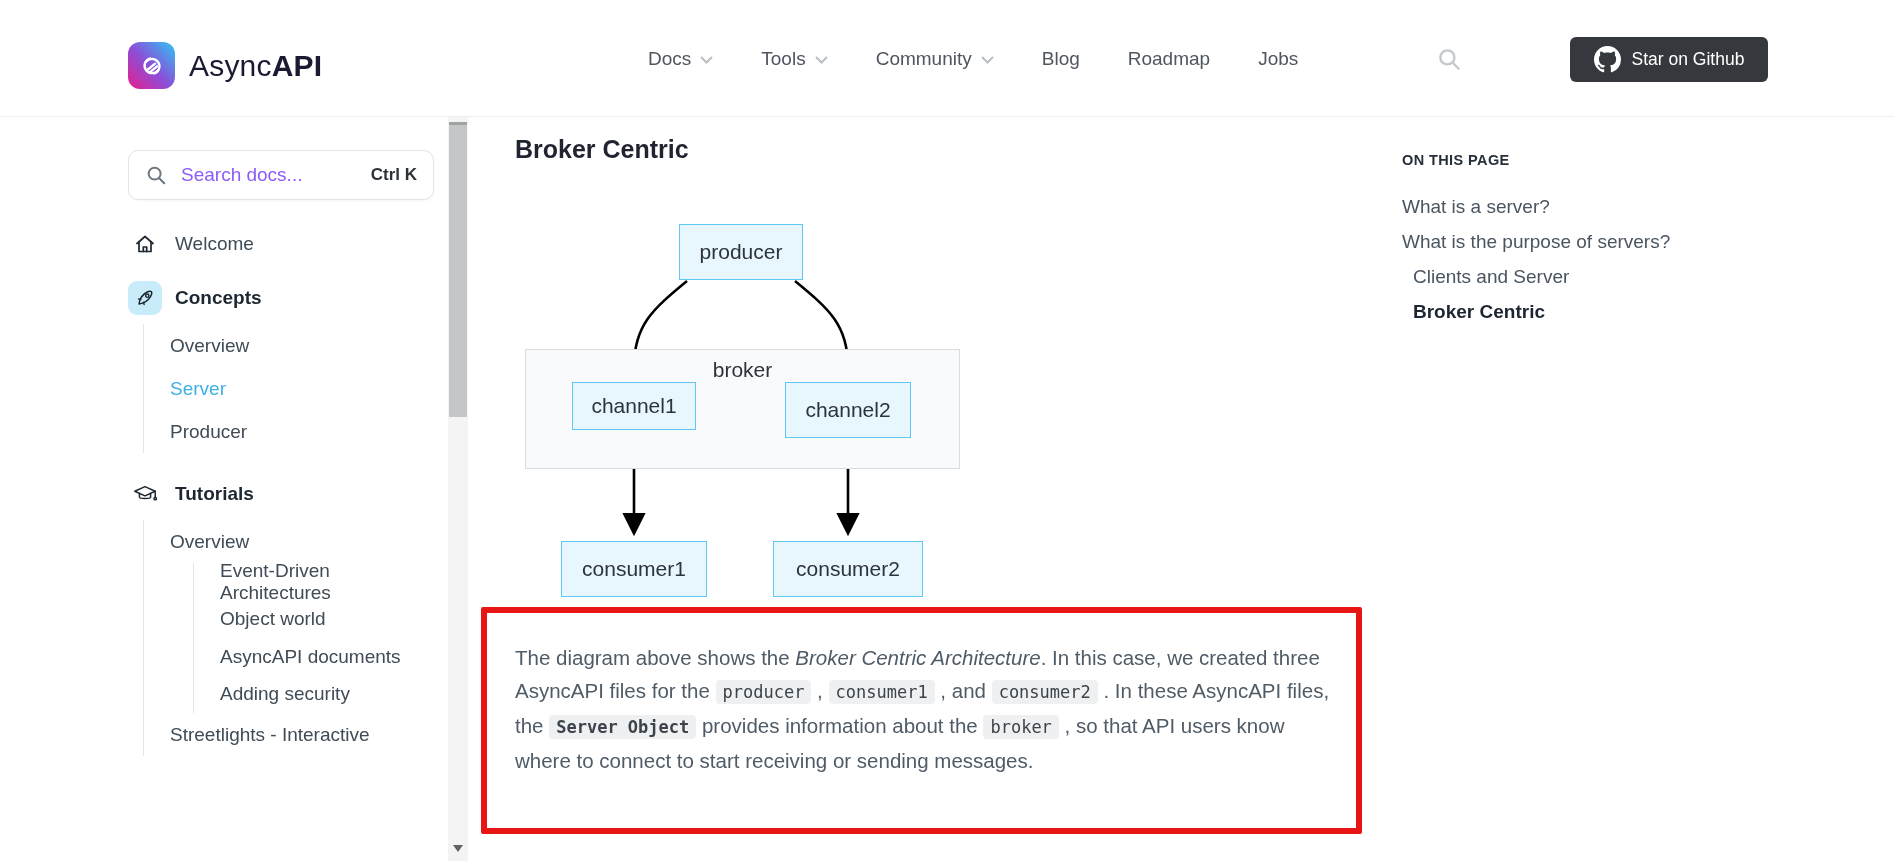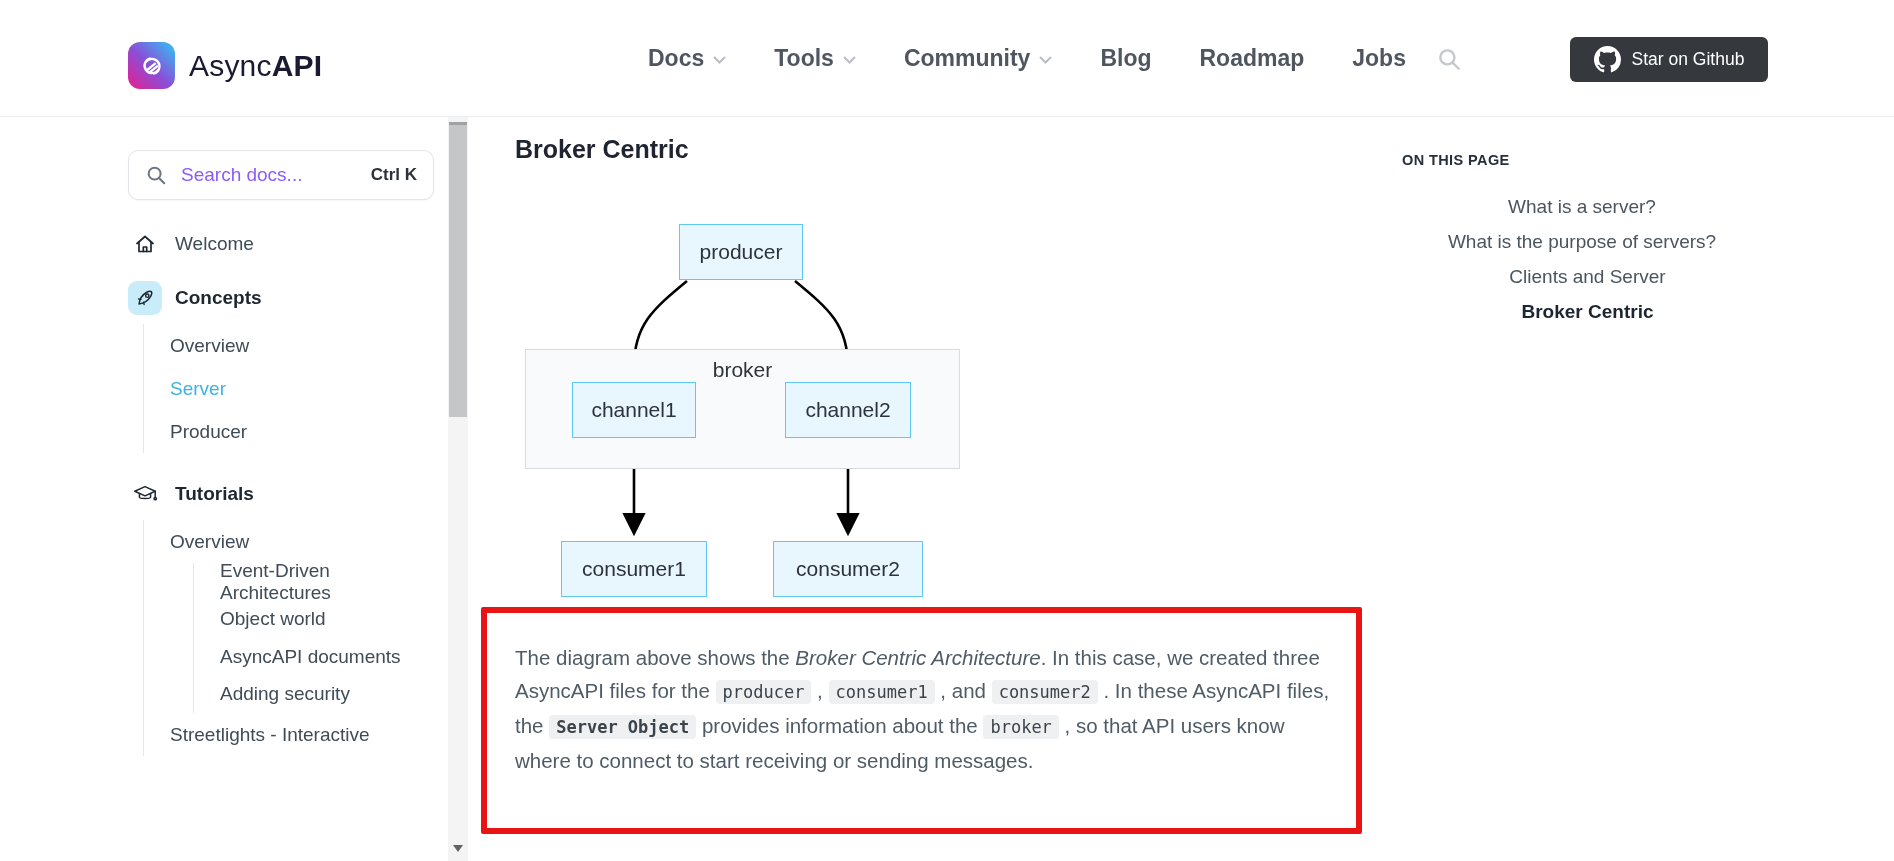--- a/index.html
+++ b/index.html
@@ -9,21 +9,21 @@
   
   #header { position:absolute; left:0; top:0; width:1894px; height:117px;
     background:#fff; border-bottom:1px solid #eceef0; z-index:5; }
   .brand { position:absolute; left:128px; top:42px; display:flex; align-items:center; gap:14px; cursor:pointer; }
   .brand-icon { width:47px; height:47px; border-radius:12px;
     background:linear-gradient(225deg,#2fc5f5 0%, #8a4fd8 52%, #e91e8c 100%);
     display:flex; align-items:center; justify-content:center; }
   .brand-text { font-size:30px; letter-spacing:.2px; color:#1a1a33; font-weight:400; }
   .brand-text b { font-weight:700; }
   #nav { position:absolute; left:648px; top:0; height:117px; display:flex; align-items:center; gap:48px; }
-  .nav-item { display:flex; align-items:center; gap:9px; font-size:23px; font-weight:700;
+  .nav-item { display:flex; align-items:center; gap:9px; font-size:19px; font-weight:400;
     color:#4f5660; cursor:pointer; }
   .chev { display:inline-block; margin-top:3px; }
   .nav-search { position:absolute; left:1436px; top:46px; width:26px; height:26px; cursor:pointer; }
   .gh-btn { position:absolute; left:1570px; top:37px; height:45px; min-width:198px;
     background:#35393e; color:#fff; border:none; border-radius:6px; display:flex;
     align-items:center; justify-content:center; gap:11px; font-size:17.5px;
     font-family:"Liberation Sans",sans-serif; cursor:pointer; padding:0 18px; }
 
   
   #sidebar { position:absolute; left:128px; top:117px; width:306px; }
@@ -69,21 +69,21 @@
   #article-p { position:absolute; left:0; top:524px; width:820px; font-size:20.5px;
     line-height:33px; color:#4f5b66; }
   #article-p em { font-style:italic; }
   #article-p code { font-family:"DejaVu Sans Mono", monospace; font-size:17px;
     background:#eef0f1; color:#3c434a; border-radius:4px; padding:2px 7px; }
   #article-p code.b { font-weight:700; }
 
   
   #toc { position:absolute; left:1402px; top:152px; width:360px; }
   #toc .toc-title { font-size:14.5px; font-weight:700; letter-spacing:.4px; color:#27303a; }
-  #toc .toc-list { margin-top:28px; display:flex; flex-direction:column; gap:13px;text-align:center; }
+  #toc .toc-list { margin-top:28px; display:flex; flex-direction:column; gap:13px; }
   #toc a { font-size:19px; color:#4a5560; text-decoration:none; cursor:pointer; display:block; }
   #toc a.ind { padding-left:11px; }
   #toc a.active { font-weight:700; color:#1c2531; }
 
   svg { display:block; }
 </style>
 </head>
 <body>
 
 <header id="header">
@@ -222,21 +222,21 @@
       <path d="M 172 164 C 138 192, 119 208, 119 250" fill="none" stroke="#000" stroke-width="2.6" marker-end="url(#arrow)"></path>
       <path d="M 280 164 C 314 192, 333 208, 333 250" fill="none" stroke="#000" stroke-width="2.6" marker-end="url(#arrow)"></path>
       <path d="M 119 321 L 119 414" fill="none" stroke="#000" stroke-width="2.6" marker-end="url(#arrow)"></path>
       <path d="M 333 321 L 333 414" fill="none" stroke="#000" stroke-width="2.6" marker-end="url(#arrow)"></path>
     </svg>
 
     <div id="broker-box">
       <div id="broker-label">broker</div>
     </div>
     <div class="node" style="left:164px; top:107px; width:124px; height:56px;">producer</div>
-    <div class="node" style="left:57px; top:265px; width:124px; height:56px;">channel1</div>
+    <div class="node" style="left:57px; top:265px; width:124px; height:48px;">channel1</div>
     <div class="node" style="left:270px; top:265px; width:126px; height:56px;">channel2</div>
     <div class="node" style="left:46px; top:424px; width:146px; height:56px;">consumer1</div>
     <div class="node" style="left:258px; top:424px; width:150px; height:56px;">consumer2</div>
   </div>
 
   <div id="red-box"></div>
 
   <p id="article-p"><span>The diagram above shows the </span><em>Broker Centric Architecture</em><span>. In this case, we created three AsyncAPI files for the </span><code>producer</code><span> , </span><code>consumer1</code><span> , and </span><code>consumer2</code><span> . In these AsyncAPI files, the </span><code class="b">Server Object</code><span> provides information about the </span><code>broker</code><span> , so that API users know where to connect to start receiving or sending messages.</span></p>
 </main>
 

